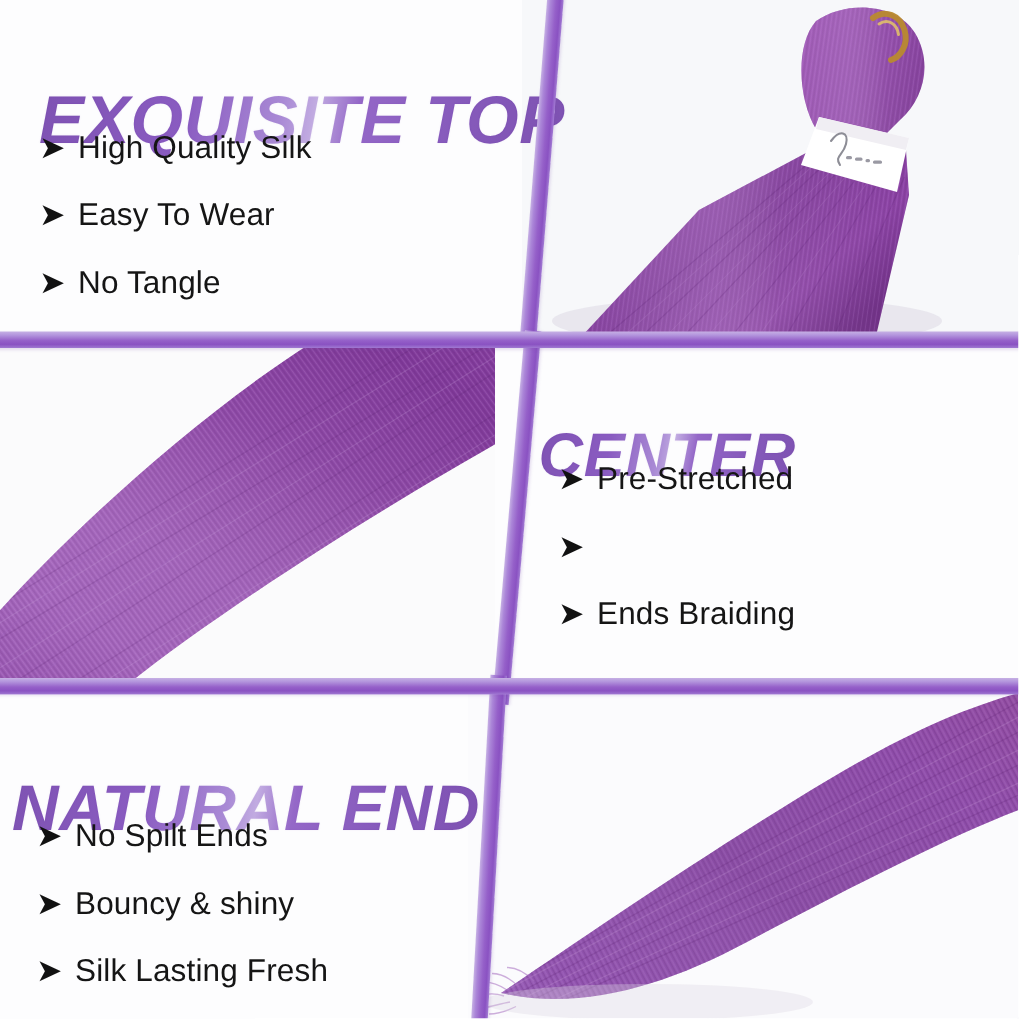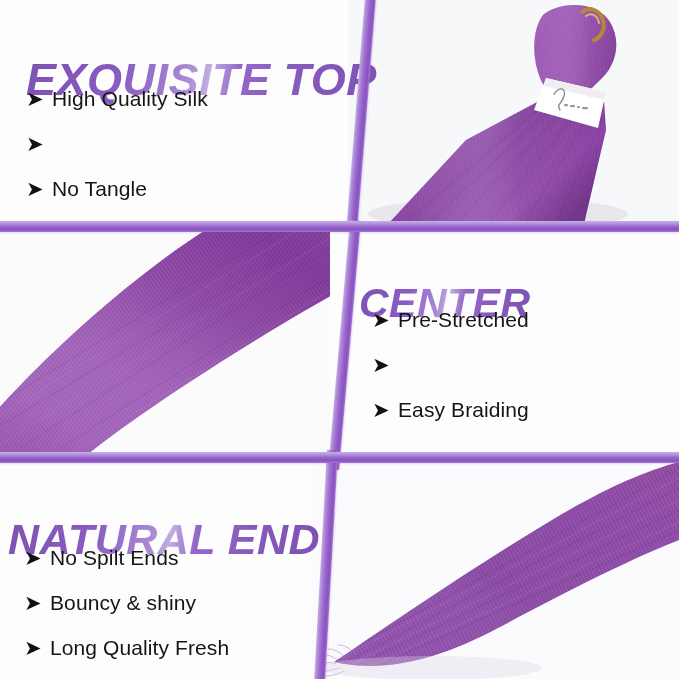--- a/index.html
+++ b/index.html
@@ -226,20 +226,21 @@
 
   <h2 class="heading" id="heading-top">EXQUISITE TOP</h2>
 
   <ul class="bullets" id="bullets-top">
     <li class="bullet-row">
       <span class="bullet-icon">➤</span>
       <span class="bullet-label">High Quality Silk</span>
     </li>
     <li class="bullet-row">
       <span class="bullet-icon">➤</span>
+      <span class="bullet-label">Easy To Wear</span>
     </li>
     <li class="bullet-row">
       <span class="bullet-icon">➤</span>
       <span class="bullet-label">No Tangle</span>
     </li>
   </ul>
 
   <div class="panel" id="panel-mid-left">
     <div class="hair-stage">
       <svg class="hair-svg" viewBox="0 0 352 228" preserveAspectRatio="none" aria-hidden="true">
@@ -303,21 +304,21 @@
   <ul class="bullets" id="bullets-mid">
     <li class="bullet-row">
       <span class="bullet-icon">➤</span>
       <span class="bullet-label">Pre-Stretched</span>
     </li>
     <li class="bullet-row">
       <span class="bullet-icon">➤</span>
     </li>
     <li class="bullet-row">
       <span class="bullet-icon">➤</span>
-      <span class="bullet-label">Easy Braiding</span>
+      <span class="bullet-label">Ends Braiding</span>
     </li>
   </ul>
 
   <div class="panel panel-text" id="panel-bot-left"></div>
 
   <div class="panel" id="panel-bot-right">
     <div class="hair-stage">
       <svg class="hair-svg" viewBox="0 0 367 217" preserveAspectRatio="none" aria-hidden="true">
         <defs>
           <linearGradient id="gTip" x1="0" y1="1" x2="1" y2="0">
@@ -382,21 +383,21 @@
     <li class="bullet-row">
       <span class="bullet-icon">➤</span>
       <span class="bullet-label">No Spilt Ends</span>
     </li>
     <li class="bullet-row">
       <span class="bullet-icon">➤</span>
       <span class="bullet-label">Bouncy &amp; shiny</span>
     </li>
     <li class="bullet-row">
       <span class="bullet-icon">➤</span>
-      <span class="bullet-label">Long Quality  Fresh</span>
+      <span class="bullet-label">Silk Lasting  Fresh</span>
     </li>
   </ul>
 
   <div class="divider divider-v" id="divider-v1"></div>
   <div class="divider divider-v" id="divider-v2"></div>
   <div class="divider divider-v" id="divider-v3"></div>
   <div class="divider divider-h" id="divider-h1"></div>
   <div class="divider divider-h" id="divider-h2"></div>
 
 </div>

